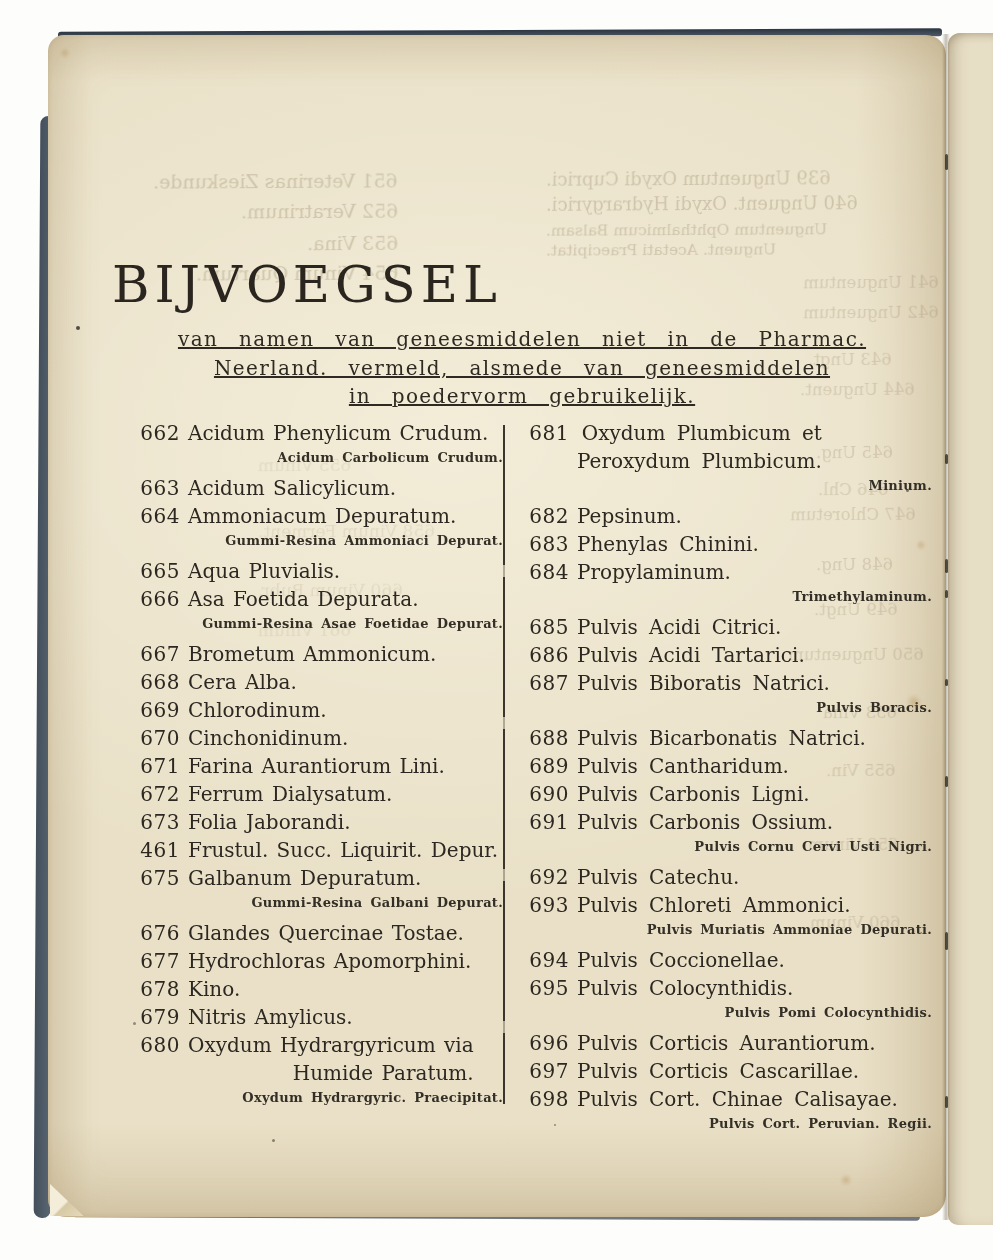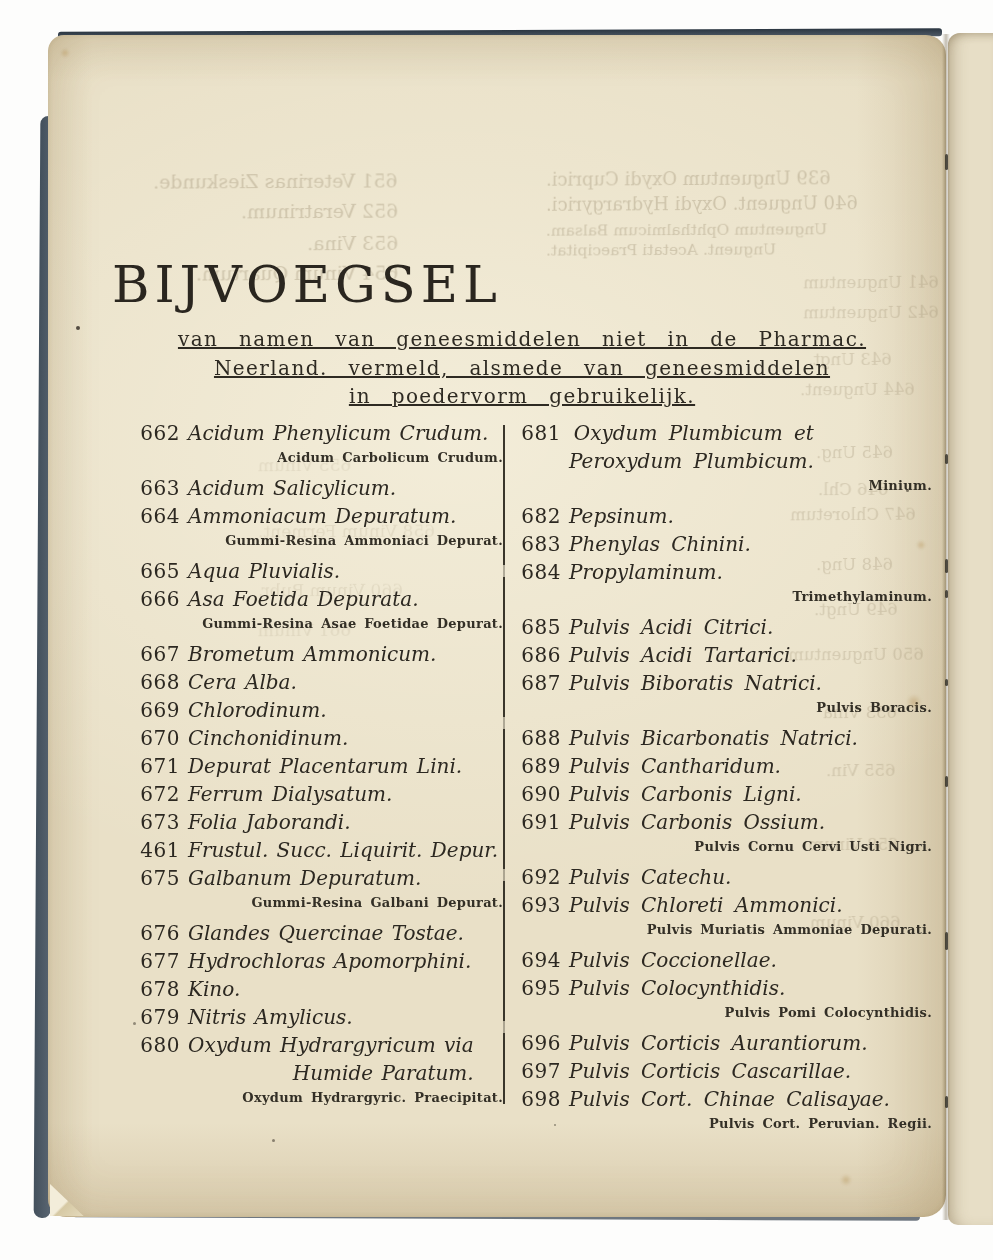--- a/index.html
+++ b/index.html
@@ -43,25 +43,25 @@
          font-size:51px;line-height:1;letter-spacing:5px;color:#2a261f;}
   .subtitle{margin-top:15px;text-align:center;font-size:20px;line-height:28.5px;
             letter-spacing:1.4px;word-spacing:13px;color:#2e2a22;}
   .subtitle div{white-space:nowrap;text-decoration:underline;}
 
   .columns{display:flex;margin-top:8px;align-items:stretch;text-align:right;}
   .col{box-sizing:border-box;}
   .col-left{width:391px;padding-left:26px;}
   .col-divider{width:2px;margin-top:6px;height:679px;
         background:repeating-linear-gradient(180deg,#3a362b 0 140px,rgba(58,54,43,.35) 140px 152px);}
-  .col-right{flex:1;padding-left:14px;}
+  .col-right{flex:1;padding-left:22px;}
 
   .entry-main{display:flex;font-size:20px;line-height:28px;}
   .entry-num{width:42px;flex:0 0 42px;letter-spacing:.5px;}
-  .entry-name{padding-left:8px;word-spacing:2px;white-space:pre-line;font-style:italic;}
+  .entry-name{padding-left:8px;word-spacing:2px;white-space:pre-line;}
   .col-right .entry-name{word-spacing:5px;}
   .entry-sub{font-size:13px;font-weight:bold;line-height:20px;margin:1px 0 6px 46px;
              letter-spacing:.3px;word-spacing:3px;color:#332f26;white-space:nowrap;}
 
   
   .seam{position:absolute;left:942px;top:34px;width:8px;height:1186px;z-index:6;
         background:linear-gradient(to right, rgba(120,100,65,0), rgba(100,85,55,.38) 50%, rgba(120,100,65,0));}
   .seam-mark{position:absolute;width:3px;background:#37342a;border-radius:2px;opacity:.85;}
 
   .dogear{position:absolute;left:50px;top:1176px;width:40px;height:40px;z-index:5;
@@ -176,21 +176,21 @@
             </div>
             <div class="entry">
               <div class="entry-main">
                 <span class="entry-num">670</span>
                 <span class="entry-name">Cinchonidinum.</span>
               </div>
             </div>
             <div class="entry">
               <div class="entry-main">
                 <span class="entry-num">671</span>
-                <span class="entry-name">Depurat Placentarum Lini.</span>
+                <span class="entry-name">Farina Aurantiorum Lini.</span>
               </div>
             </div>
             <div class="entry">
               <div class="entry-main">
                 <span class="entry-num">672</span>
                 <span class="entry-name">Ferrum Dialysatum.</span>
               </div>
             </div>
             <div class="entry">
               <div class="entry-main">

